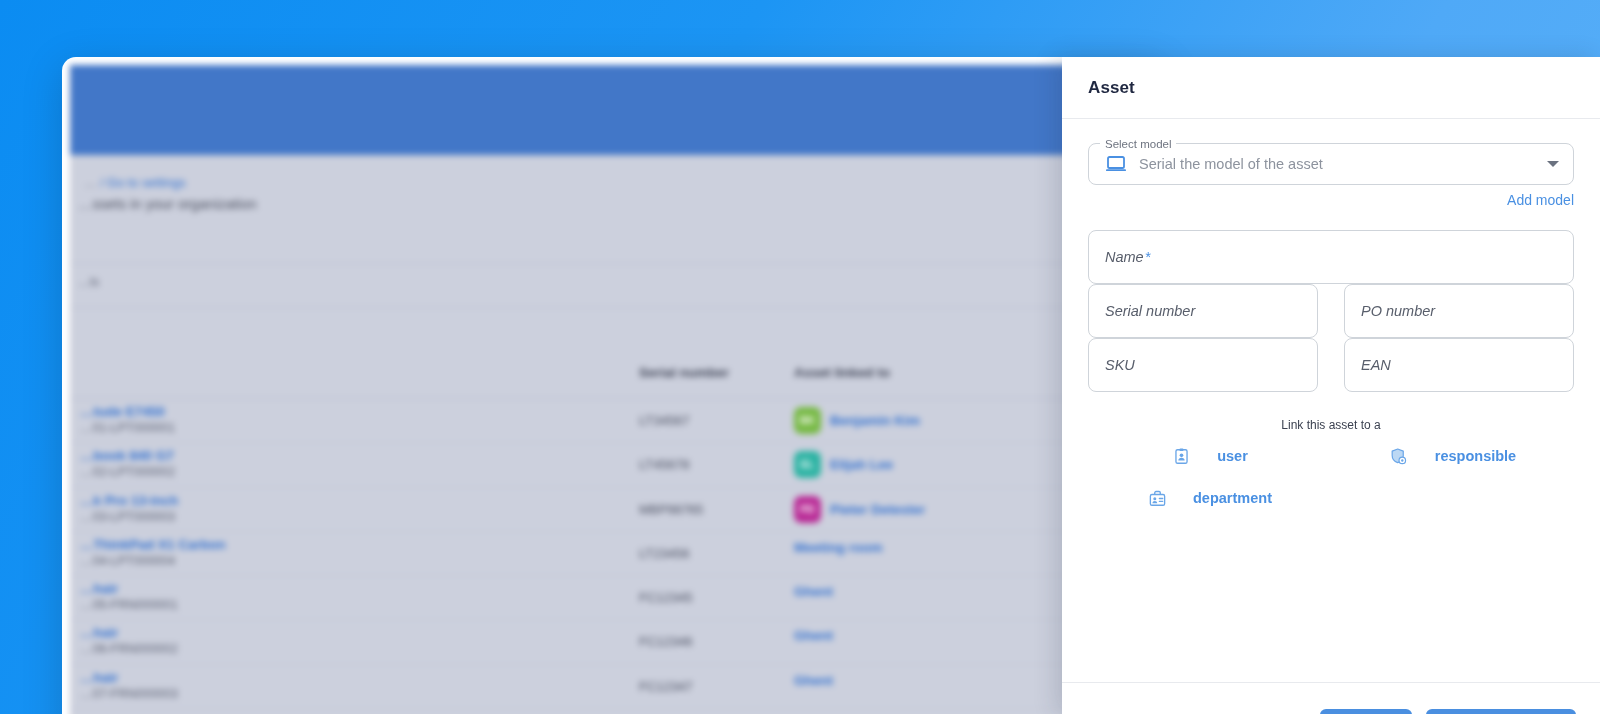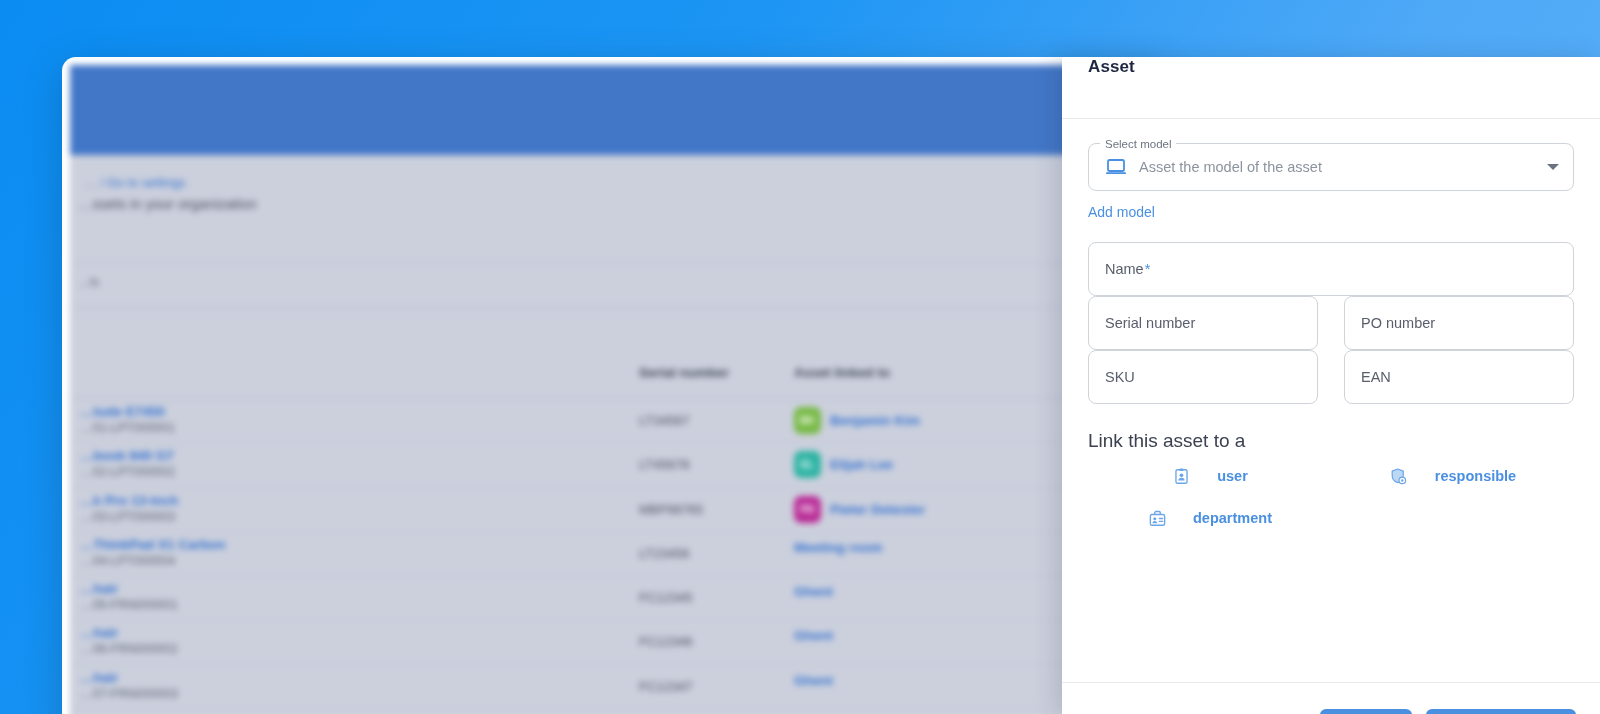--- a/index.html
+++ b/index.html
@@ -178,21 +178,21 @@
     box-shadow: -6px 0 22px rgba(25,35,60,0.16);
     display: flex;
     flex-direction: column;
     z-index: 5;
   }
 
   #panel-header {
     height: 62px;
     flex: 0 0 62px;
     display: flex;
-    align-items: flex-start;
+    align-items: center;
     padding: 0 26px;
     border-bottom: 1px solid #e8eaee;
   }
   #panel-title {
     font-size: 17px;
     font-weight: 700;
     color: #1f2740;
     letter-spacing: .1px;
   }
 
@@ -200,21 +200,21 @@
     flex: 1 1 auto;
     padding: 24px 26px 0 26px;
     overflow: hidden;
   }
 
   
   .field-outline {
     position: relative;
     border: 1px solid #cfd4da;
     border-radius: 8px;
-    height: 48px;
+    height: 42px;
     display: flex;
     align-items: center;
     padding: 0 14px;
     background: #fff;
   }
   .field-outline .legend {
     position: absolute;
     top: -8px;
     left: 11px;
     background: #fff;
@@ -239,56 +239,58 @@
   .caret {
     width: 0; height: 0;
     border-left: 6px solid transparent;
     border-right: 6px solid transparent;
     border-top: 6px solid #6b7280;
     margin-left: 10px;
   }
 
   .addmodel-row {
     display: flex;
-    justify-content: flex-start;
-    margin-top: 13px;
+    justify-content: flex-end;
+    margin-top: 7px;
   }
   .link-blue {
     font-size: 14px;
     color: #4a90e2;
     cursor: pointer;
   }
 
   .input-box {
     border: 1px solid #cfd4da;
     border-radius: 8px;
     height: 54px;
     display: flex;
     align-items: center;
     padding: 0 16px;
     background: #fff;
+    font-style: italic;
   }
   .input-box .ph {
     font-size: 14.5px;
     color: #585e6b;
   }
   .req { color: #4a90e2; margin-left: 1px; }
 
   .mt-name { margin-top: 22px; }
 
   .two-col {
     display: flex;
     gap: 26px;
   }
   .two-col > .input-box { flex: 1 1 0; }
 
   .link-heading {
     margin-top: 26px;
-    font-size: 19px;
+    font-size: 12px;
     color: #3c4251;
+    text-align: center;
   }
 
   .link-grid {
     margin-top: 14px;
     display: grid;
     grid-template-columns: 1fr 1fr;
     row-gap: 22px;
   }
   .link-chip {
     display: flex;
@@ -456,21 +458,21 @@
     <div id="panel-body">
 
       <div class="field-outline">
         <span class="legend">Select model</span>
         <span class="model-icon">
           <svg width="24" height="24" viewBox="0 0 24 24" fill="none" xmlns="http://www.w3.org/2000/svg">
             <rect x="4" y="5" width="16" height="11" rx="1.6" stroke="#4a90e2" stroke-width="1.8"></rect>
             <rect x="2" y="17.2" width="20" height="1.9" rx="0.9" fill="#4a90e2"></rect>
           </svg>
         </span>
-        <span class="select-text">Asset the model of the asset</span>
+        <span class="select-text">Serial the model of the asset</span>
         <span class="caret"></span>
       </div>
 
       <div class="addmodel-row">
         <span class="link-blue">Add model</span>
       </div>
 
       <div class="input-box mt-name">
         <span class="ph">
           <span>Name</span><span class="req">*</span>

